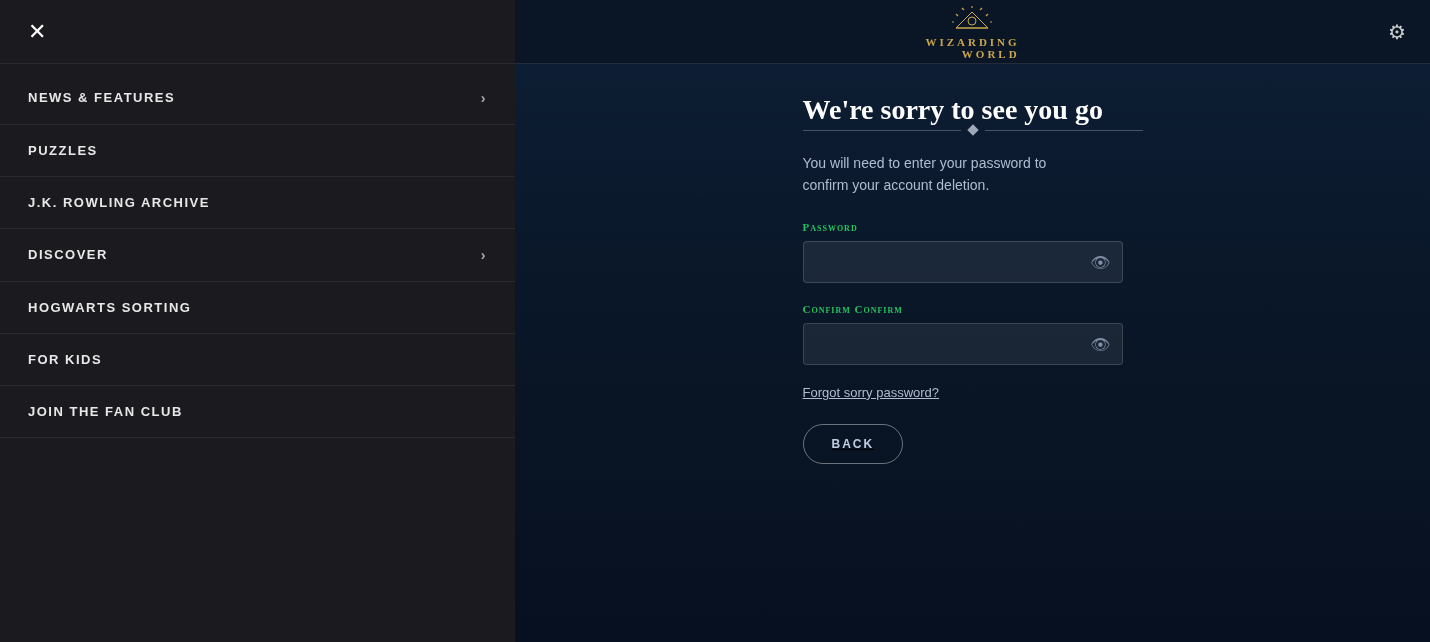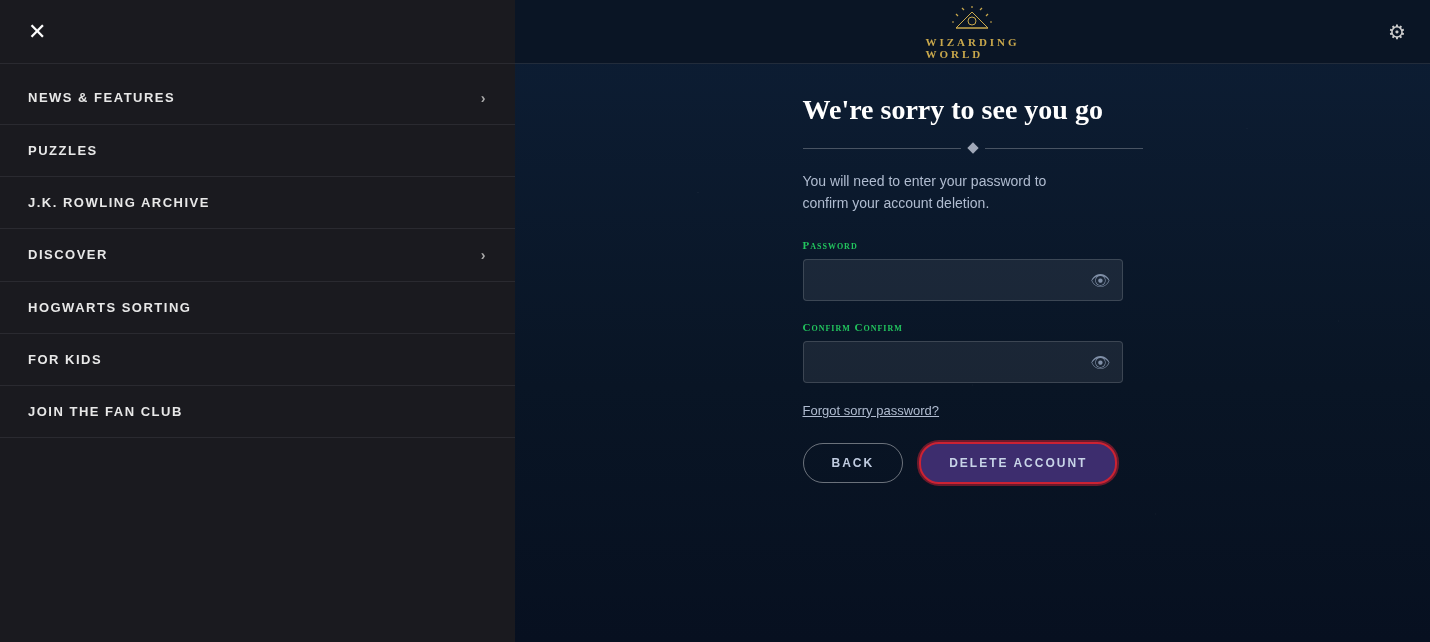--- a/index.html
+++ b/index.html
@@ -143,21 +143,20 @@
       display: flex;
       flex-direction: column;
       align-items: flex-start;
     }
 
     .page-title {
       font-family: 'Georgia', serif;
       font-size: 28px;
       font-weight: bold;
       color: #ffffff;
-      margin-bottom: 18px;
       white-space: nowrap;
     }
 
     .divider-line {
       width: 100%;
       display: flex;
       align-items: center;
       margin-bottom: 18px;
     }
 
@@ -226,22 +225,22 @@
       font-size: 13px;
       color: #b0bcd0;
       text-decoration: underline;
       cursor: pointer;
       margin-bottom: 24px;
       display: block;
     }
 
     .buttons-row {
       display: flex;
-      gap: 16px;
-      align-items: center;
+      gap: 4px;
+      text-decoration: underline;
     }
 
     .back-btn {
       background: transparent;
       border: 1px solid rgba(255,255,255,0.4);
       border-radius: 20px;
       color: #c0cce0;
       font-family: 'Arial', sans-serif;
       font-size: 12px;
       font-weight: bold;
@@ -318,21 +317,21 @@
         <line x1="14" y1="4" x2="12" y2="2" stroke="#c9a84c" stroke-width="1.2"></line>
         <line x1="8" y1="10" x2="6" y2="8" stroke="#c9a84c" stroke-width="1.2"></line>
         <line x1="4" y1="16" x2="2" y2="16" stroke="#c9a84c" stroke-width="1.2"></line>
         <line x1="40" y1="16" x2="42" y2="16" stroke="#c9a84c" stroke-width="1.2"></line>
 
         <polygon points="22,6 38,22 6,22" fill="none" stroke="#c9a84c" stroke-width="1"></polygon>
         <circle cx="22" cy="15" r="4" fill="none" stroke="#c9a84c" stroke-width="1"></circle>
 
         <line x1="6" y1="22" x2="38" y2="22" stroke="#c9a84c" stroke-width="1"></line>
       </svg>
-      <div style="display:flex;flex-direction:column;align-items:flex-start;">
+      <div style="display:flex;flex-direction:column;align-items:flex-end;">
         <span class="logo-text">Wizarding</span>
         <span class="logo-text">World</span>
       </div>
     </div>
     <div class="settings-icon">⚙</div>
   </div>
 
   <div class="form-container">
     <h1 class="page-title">We're sorry to see you go</h1>
 
@@ -351,16 +350,15 @@
     <div class="field-label">Confirm Confirm</div>
     <div class="input-wrapper">
       <input type="password" class="password-input" placeholder="" style="">
       <span class="eye-icon">👁</span>
     </div>
 
     <a class="forgot-link">Forgot sorry password?</a>
 
     <div class="buttons-row">
       <button class="back-btn">Back</button>
-      <button class="delete-btn">Delete AccounT</button>
     </div>
   </div>
 </div>
 
 </body></html>

